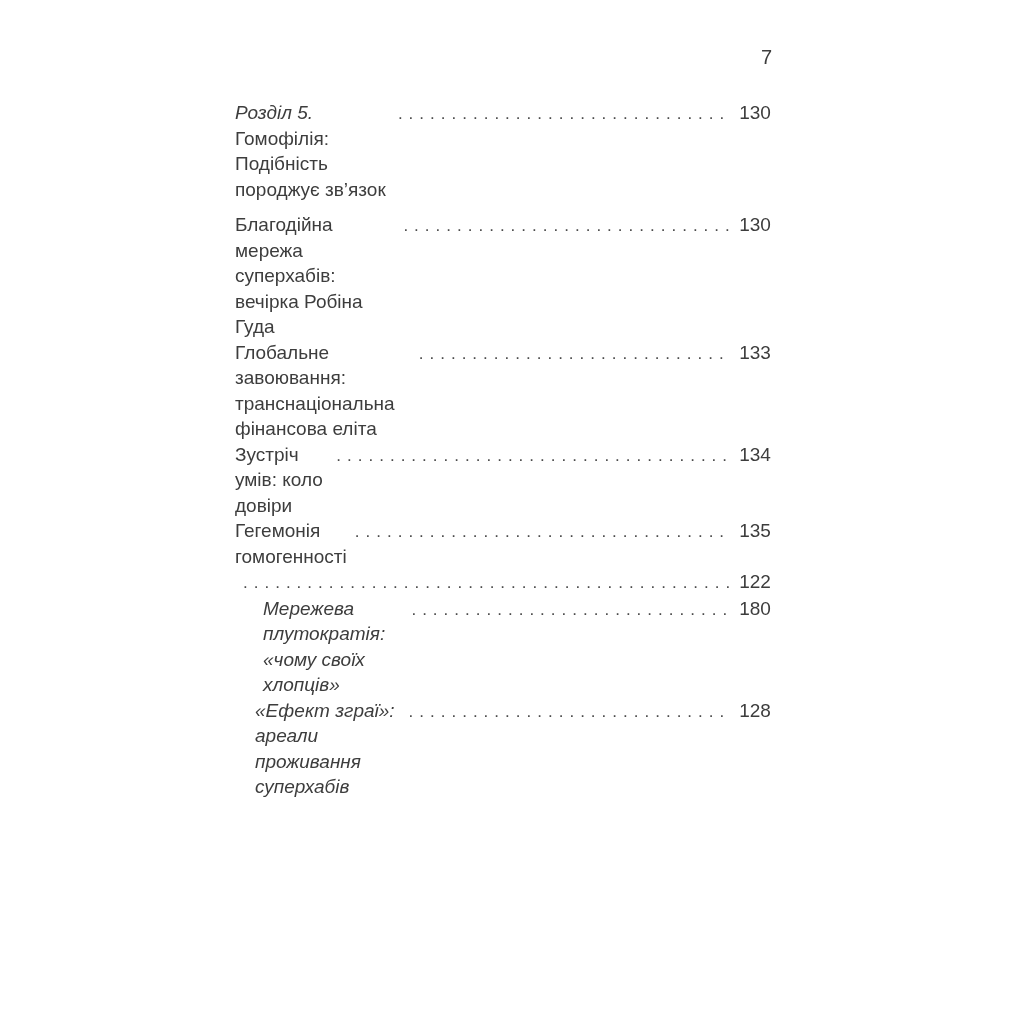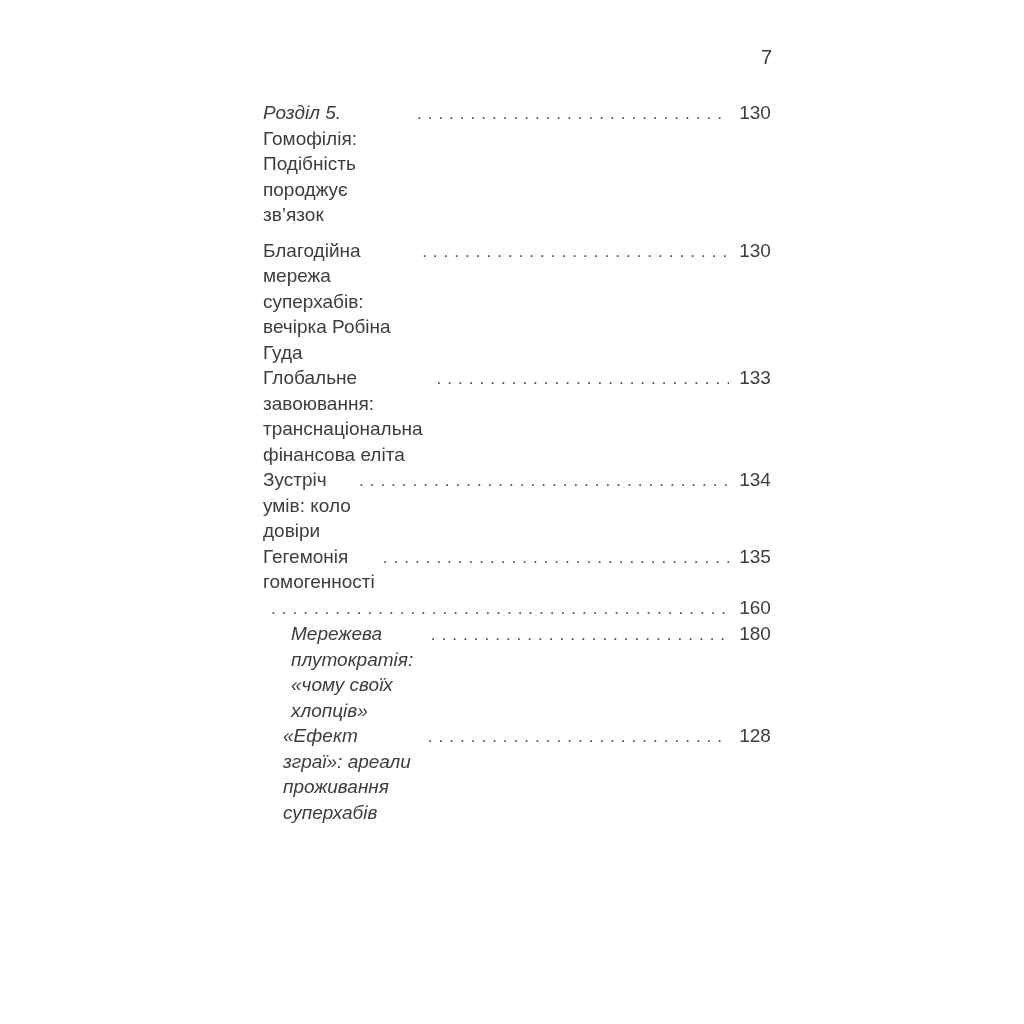--- a/index.html
+++ b/index.html
@@ -29,21 +29,20 @@
   }
   .toc {
     margin-top: 31px;
     font-size: 19px;
   }
   .row {
     display: flex;
     align-items: baseline;
     line-height: 25.5px;
     min-height: 25.5px;
-    margin-left: 28px;
   }
   .row .title {
     white-space: pre-wrap;
     flex: 0 1 auto;
   }
   .row.indent-1 .title {
     padding-left: 28px;
   }
   .row.indent-1.hang .title {
     padding-left: 20px;
@@ -98,21 +97,21 @@
         <span class="leader"></span>
         <span class="pg">134</span>
       </div>
       <div class="row indent-0">
         <span class="title"><span>Гегемонія гомогенності</span></span>
         <span class="leader"></span>
         <span class="pg">135</span>
       </div>
       <div class="row indent-1">
         <span class="leader"></span>
-        <span class="pg">160</span>
+        <span class="pg">122</span>
       </div>
       <div class="row indent-1">
         <span class="title"><span class="it">Мережева плутократія: «чому своїх хлопців»</span></span>
         <span class="leader"></span>
         <span class="pg">180</span>
       </div>
       <div class="row indent-1 hang">
         <span class="title"><span class="it">«Ефект зграї»: ареали проживання суперхабів</span></span>
         <span class="leader"></span>
         <span class="pg">128</span>

